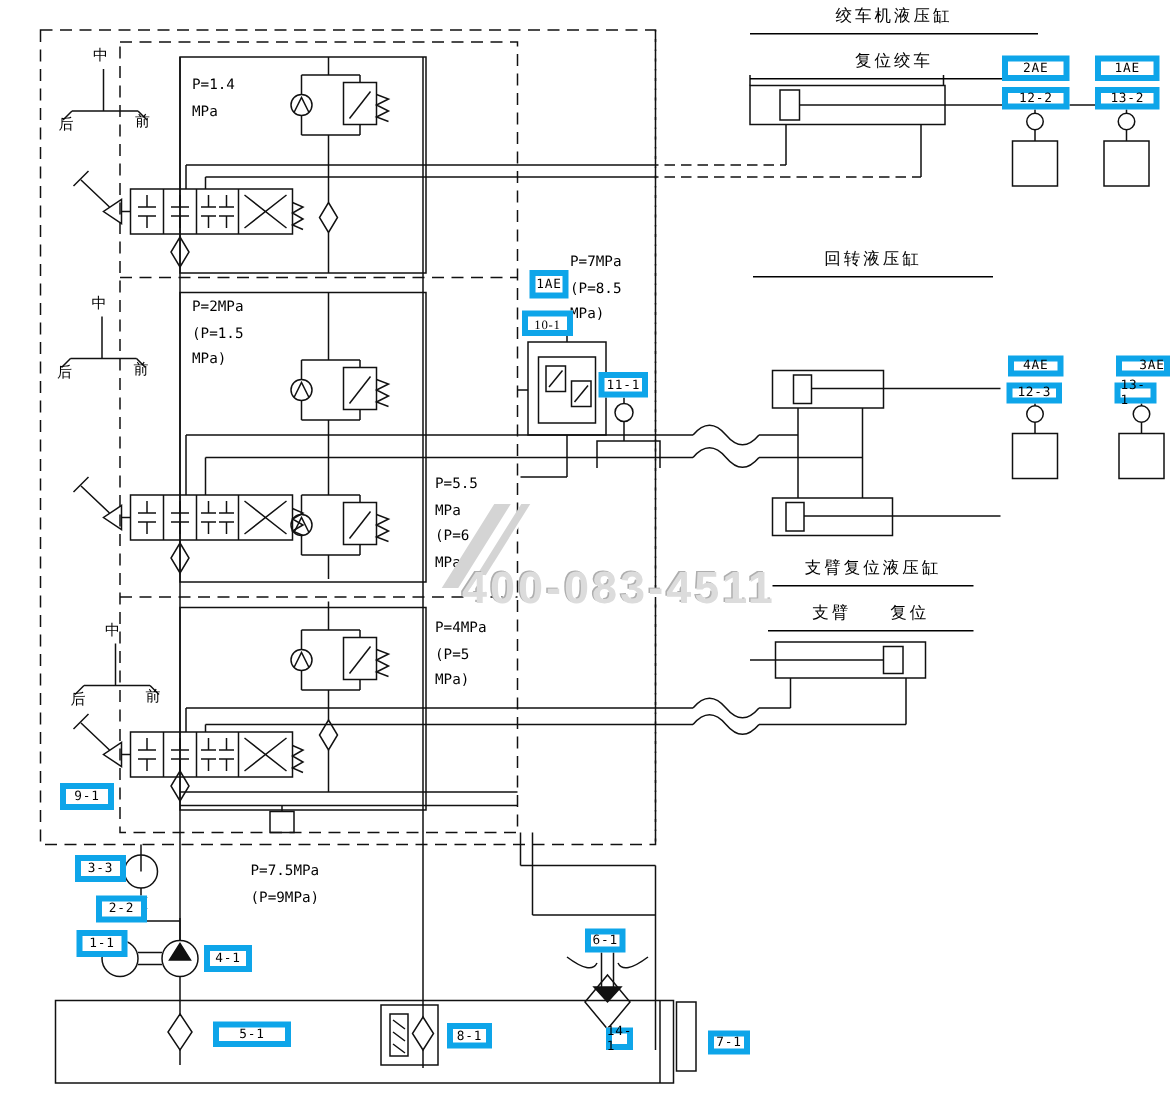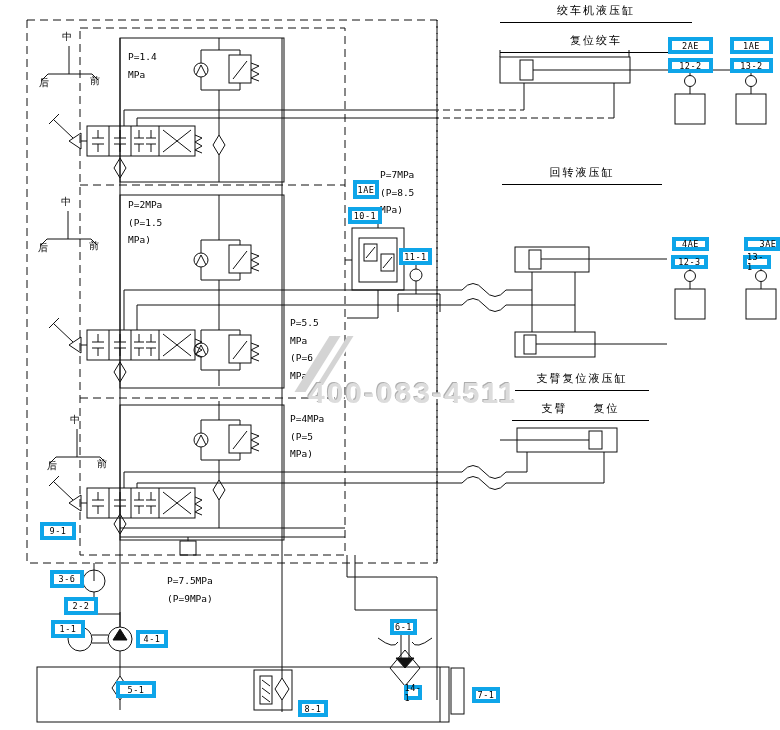--- a/index.html
+++ b/index.html
@@ -244,30 +244,30 @@
 <div class="ptext" style="left:278px;top:410px;">P=4MPa
 (P=5
 MPa)</div>
 <div class="ptext" style="left:368px;top:166px;">P=7MPa
 (P=8.5
 MPa)</div>
 <div class="ptext" style="left:155px;top:572px;">P=7.5MPa
 (P=9MPa)</div>
 
 <div class="tag" style="left:28px;top:522px;width:36px;height:18px;">9-1</div>
-<div class="tag" style="left:38px;top:570px;width:34px;height:18px;">3-6</div>
+<div class="tag" style="left:38px;top:570px;width:34px;height:18px;">3-3</div>
 <div class="tag" style="left:52px;top:597px;width:34px;height:18px;">2-2</div>
 <div class="tag" style="left:39px;top:620px;width:34px;height:18px;">1-1</div>
 <div class="tag" style="left:124px;top:630px;width:32px;height:18px;">4-1</div>
-<div class="tag" style="left:104px;top:681px;width:40px;height:17px;">5-1</div>
-<div class="tag" style="left:286px;top:700px;width:30px;height:17px;">8-1</div>
+<div class="tag" style="left:130px;top:681px;width:52px;height:17px;">5-1</div>
+<div class="tag" style="left:286px;top:682px;width:30px;height:17px;">8-1</div>
 <div class="tag" style="left:378px;top:619px;width:27px;height:16px;">6-1</div>
 <div class="tag" style="left:392px;top:685px;width:18px;height:15px;">14-1</div>
 <div class="tag" style="left:460px;top:687px;width:28px;height:16px;">7-1</div>
-<div class="tag" style="left:336px;top:207px;width:34px;height:17px;">10-1</div>
+<div class="tag" style="left:336px;top:207px;width:34px;height:17px;font-family:Liberation Serif, serif;">10-1</div>
 <div class="tag" style="left:341px;top:180px;width:26px;height:19px;">1AE</div>
 <div class="tag" style="left:387px;top:248px;width:33px;height:17px;">11-1</div>
 
 <div class="tag" style="left:656px;top:37px;width:45px;height:17px;">2AE</div>
 <div class="tag" style="left:656px;top:58px;width:45px;height:15px;">12-2</div>
 <div class="tag" style="left:718px;top:37px;width:43px;height:17px;">1AE</div>
 <div class="tag" style="left:718px;top:58px;width:43px;height:15px;">13-2</div>
 <div class="tag" style="left:660px;top:237px;width:37px;height:14px;">4AE</div>
 <div class="tag" style="left:659px;top:255px;width:37px;height:14px;">12-3</div>
 <div class="tag" style="left:732px;top:237px;width:36px;height:14px;padding-left:12px;">3AE</div>

